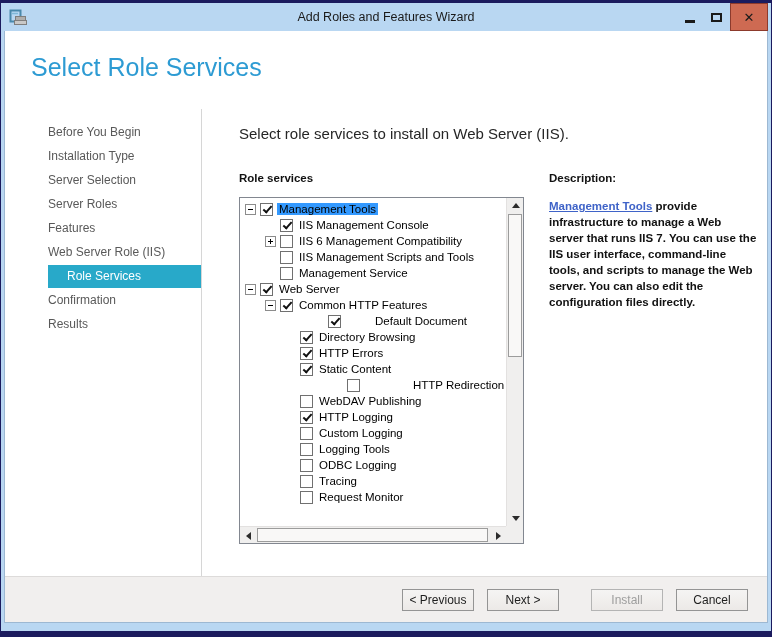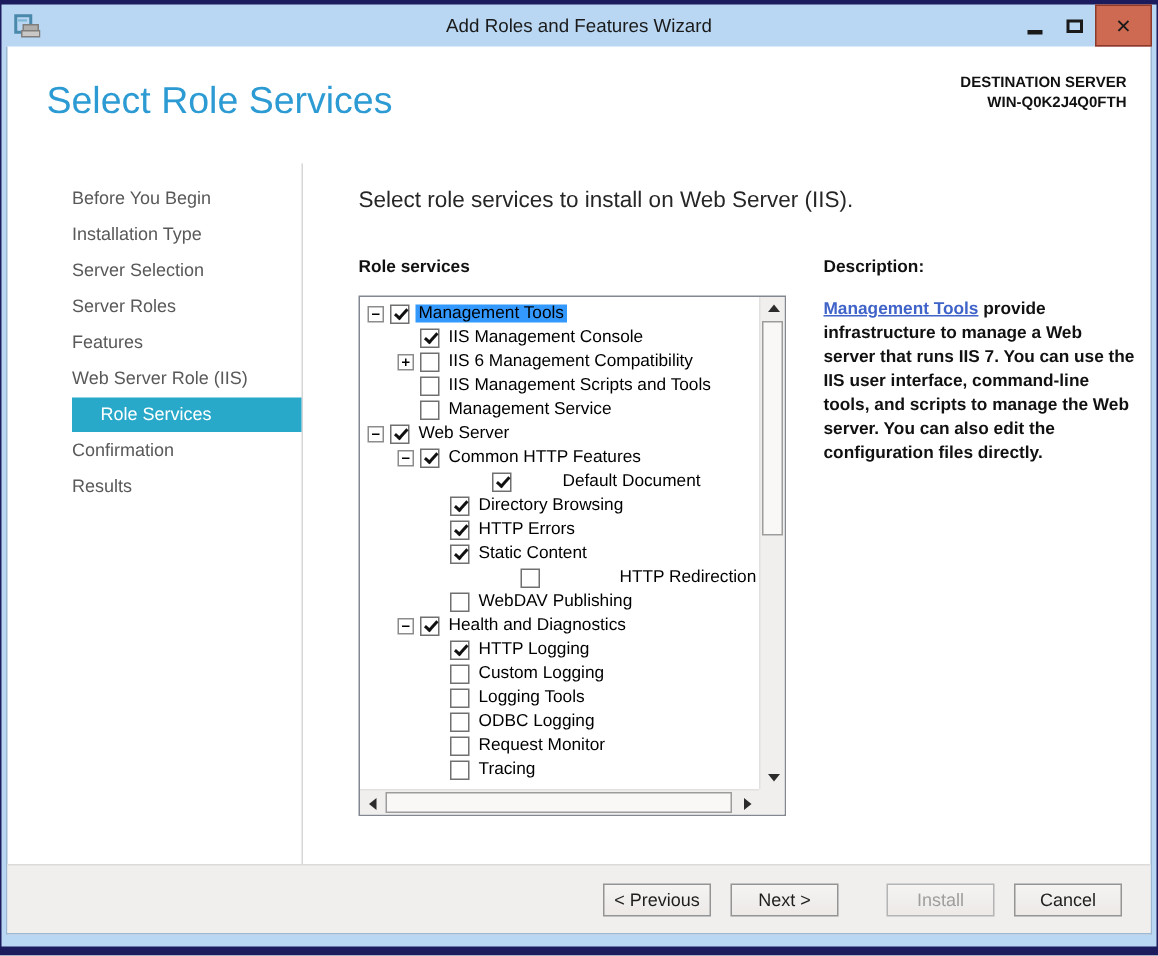--- a/index.html
+++ b/index.html
@@ -108,24 +108,20 @@
       <div class="ctl ctl-close">
           <span class="close-glyph">✕</span>
         </div>
     </div>
   </div>
 
   <div class="content">
 
     <div class="page-header">
       <div class="page-title">Select Role Services</div>
-      <div class="dest-block">
-        <div class="dest-label">DESTINATION SERVER</div>
-        <div class="dest-server">WIN-Q0K2J4Q0FTH</div>
-      </div>
     </div>
 
     <div class="body">
       <div class="sidebar">
           <div class="side-item">Before You Begin</div>
           <div class="side-item">Installation Type</div>
           <div class="side-item">Server Selection</div>
           <div class="side-item">Server Roles</div>
           <div class="side-item">Features</div>
           <div class="side-item">Web Server Role (IIS)</div>
@@ -200,25 +196,20 @@
                   <div class="tree-row" style="padding-left: 45px; gap: 47px;">
                     <span class="exp none"></span>
                     <span class="cb"></span>
                     <span class="lbl">HTTP Redirection</span>
                   </div>
                   <div class="tree-row" style="padding-left: 45px;">
                     <span class="exp none"></span>
                     <span class="cb"></span>
                     <span class="lbl">WebDAV Publishing</span>
                   </div>
-                  <div class="tree-row" style="padding-left: 25px;">
-                    <span class="exp minus"></span>
-                    <span class="cb checked"></span>
-                    <span class="lbl">Health and Diagnostics</span>
-                  </div>
                   <div class="tree-row" style="padding-left: 45px;">
                     <span class="exp none"></span>
                     <span class="cb checked"></span>
                     <span class="lbl">HTTP Logging</span>
                   </div>
                   <div class="tree-row" style="padding-left: 45px;">
                     <span class="exp none"></span>
                     <span class="cb"></span>
                     <span class="lbl">Custom Logging</span>
                   </div>
@@ -228,26 +219,26 @@
                     <span class="lbl">Logging Tools</span>
                   </div>
                   <div class="tree-row" style="padding-left: 45px;">
                     <span class="exp none"></span>
                     <span class="cb"></span>
                     <span class="lbl">ODBC Logging</span>
                   </div>
                   <div class="tree-row" style="padding-left: 45px;">
                     <span class="exp none"></span>
                     <span class="cb"></span>
+                    <span class="lbl">Tracing</span>
+                  </div>
+                  <div class="tree-row" style="padding-left: 45px;">
+                    <span class="exp none"></span>
+                    <span class="cb"></span>
                     <span class="lbl">Request Monitor</span>
-                  </div>
-                  <div class="tree-row" style="padding-left: 45px;">
-                    <span class="exp none"></span>
-                    <span class="cb"></span>
-                    <span class="lbl">Tracing</span>
                   </div>
                 </div>
               <div class="vscroll">
                 <div class="sbtn">
                     <div class="tri-up"></div>
                   </div>
                 <div class="vthumb"></div>
                 <div class="sbtn vdown">
                     <div class="tri-down"></div>
                   </div>

